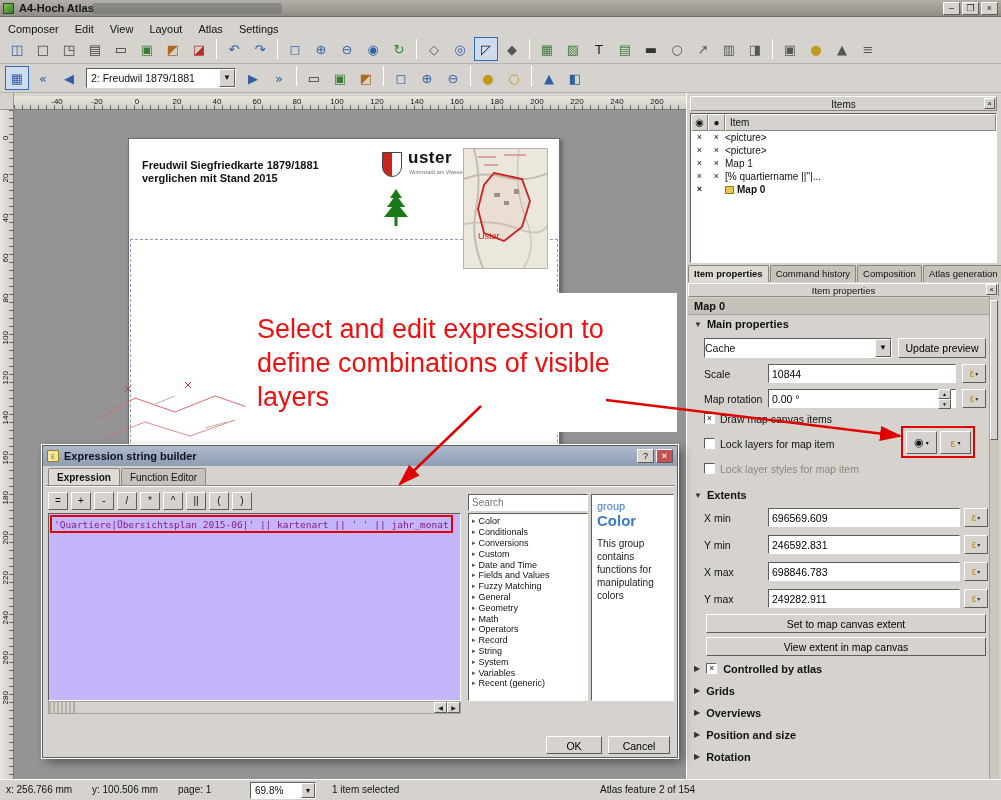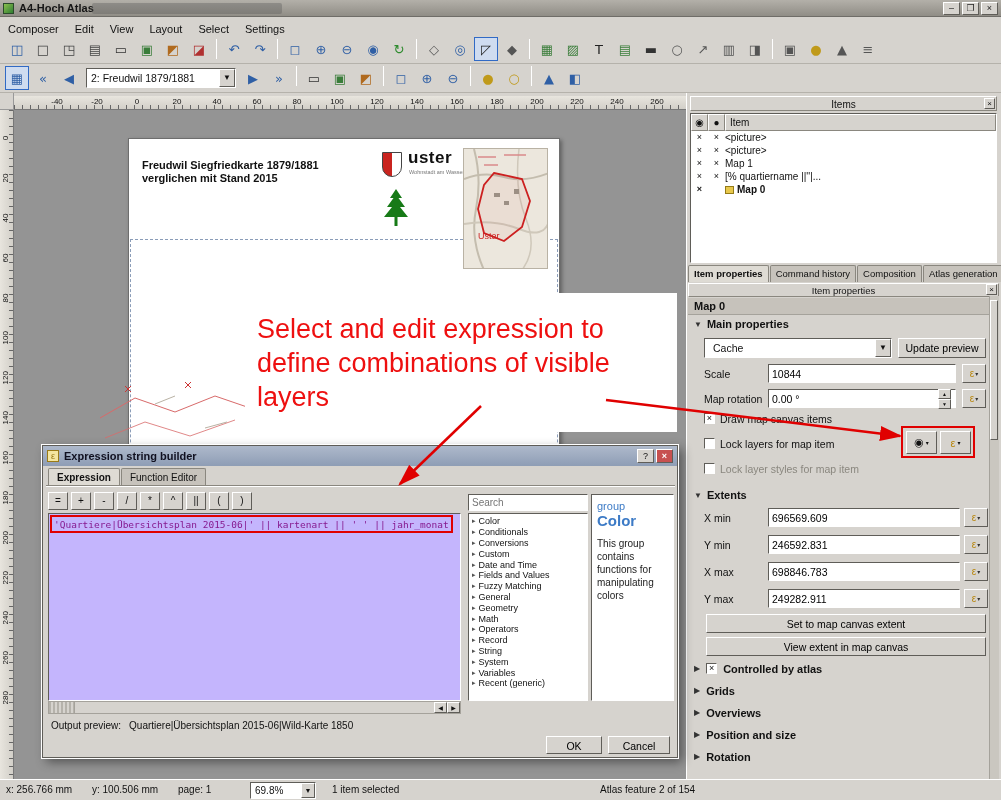--- a/index.html
+++ b/index.html
@@ -72,21 +72,21 @@
 .secarrow{font-size:8px;color:#333}
 .plabel{position:absolute;font-size:10.5px}
 .pinput{position:absolute;height:19px;border:1px solid;border-color:#5f5d58 #fff #fff #5f5d58;background:#fff;font-size:10.5px;padding:0 3px;font-family:inherit}
 .ddbtn{position:absolute;width:24px;height:19px;background:#d6d3ce;border:1px solid;border-color:#fff #5f5d58 #5f5d58 #fff;display:flex;align-items:center;justify-content:center;gap:1px;font-size:10px;color:#b8860b}
 .ddbtn .dda{font-size:6px;color:#333}
 .pbtn{position:absolute;background:#d6d3ce;border:1px solid;border-color:#fff #5f5d58 #5f5d58 #fff;font-size:10.5px;text-align:center}
 .chk{position:absolute;width:11px;height:11px;background:#fff;border:1px solid;border-color:#5f5d58 #fff #fff #5f5d58;font-size:9px;line-height:9px;text-align:center}
 .chklabel{position:absolute;font-size:10.5px}
 .grayed{color:#8a877f}
 #cache-select{position:absolute;left:704px;top:338px;width:188px;height:20px;background:#fff;border:1px solid;border-color:#5f5d58 #fff #fff #5f5d58;display:flex;align-items:center}
-#cache-text{flex:1;padding-left:8px;font-size:10.5px}
+#cache-text{flex:1;padding-left:0;font-size:10.5px}
 #cache-arrow{width:16px;height:18px;background:#d6d3ce;border:1px solid;border-color:#fff #5f5d58 #5f5d58 #fff;font-size:8px;text-align:center;line-height:16px}
 #rot-spin{position:absolute;left:938px;top:389px;width:13px;height:17px;display:flex;flex-direction:column}
 #rot-spin span{flex:1;font-size:5px;line-height:8px;text-align:center;background:#d6d3ce;border:1px solid;border-color:#fff #5f5d58 #5f5d58 #fff}
 .lockbtn{position:absolute;width:31px;height:23px;background:#d6d3ce;border:1px solid;border-color:#fff #5f5d58 #5f5d58 #fff;display:flex;align-items:center;justify-content:center;gap:2px;font-size:11px}
 .lockbtn .dda{font-size:6px}
 .ext-row{position:absolute;left:704px;width:284px;height:20px}
 .ext-label{position:absolute;left:0;top:4px;font-size:10.5px}
 .ext-input{left:64px;top:0;width:192px}
 .ext-dd{left:260px;top:0}
 .csect{display:flex;align-items:center;gap:6px;height:17px;margin-bottom:5px;font-weight:bold;font-size:11px}
@@ -145,21 +145,21 @@
     <span class="wbtn">–</span>
     <span class="wbtn">❐</span>
     <span class="wbtn">×</span>
   </span>
 </div>
 <div id="menubar">
     <span class="menu-item">Composer</span>
     <span class="menu-item">Edit</span>
     <span class="menu-item">View</span>
     <span class="menu-item">Layout</span>
-    <span class="menu-item">Select</span>
+    <span class="menu-item">Atlas</span>
     <span class="menu-item">Settings</span>
   </div>
 <div id="tb1" class="toolbar">
     <div class="tbtn">
       <span class="tbglyph" style="color: rgb(47, 95, 165);">◫</span>
     </div>
     <div class="tbtn">
       <span class="tbglyph" style="color: rgb(68, 68, 68);">□</span>
     </div>
     <div class="tbtn">
@@ -648,24 +648,20 @@
       <div class="titem">
         <span class="tarrow">▸</span>
         <span class="tlabel">Recent (generic)</span>
       </div>
     </div>
   <div id="help-panel">
     <div id="help-kind">group</div>
     <div id="help-title">Color</div>
     <div id="help-body">This group contains functions for manipulating colors</div>
   </div>
-  <div id="outprev">
-    <span>Output preview:</span>
-    <span>Quartiere|Übersichtsplan 2015-06|Wild-Karte 1850</span>
-  </div>
   <button class="pbtn" id="ok-btn">OK</button>
   <button class="pbtn" id="cancel-btn">Cancel</button>
 </div>
 
 <div id="statusbar">
   <span class="sseg" style="left:6px">x: 256.766 mm</span>
   <span class="sseg" style="left:92px">y: 100.506 mm</span>
   <span class="sseg" style="left:178px">page: 1</span>
   <span id="zoom-combo">
     <span id="zoom-text">69.8%</span>

